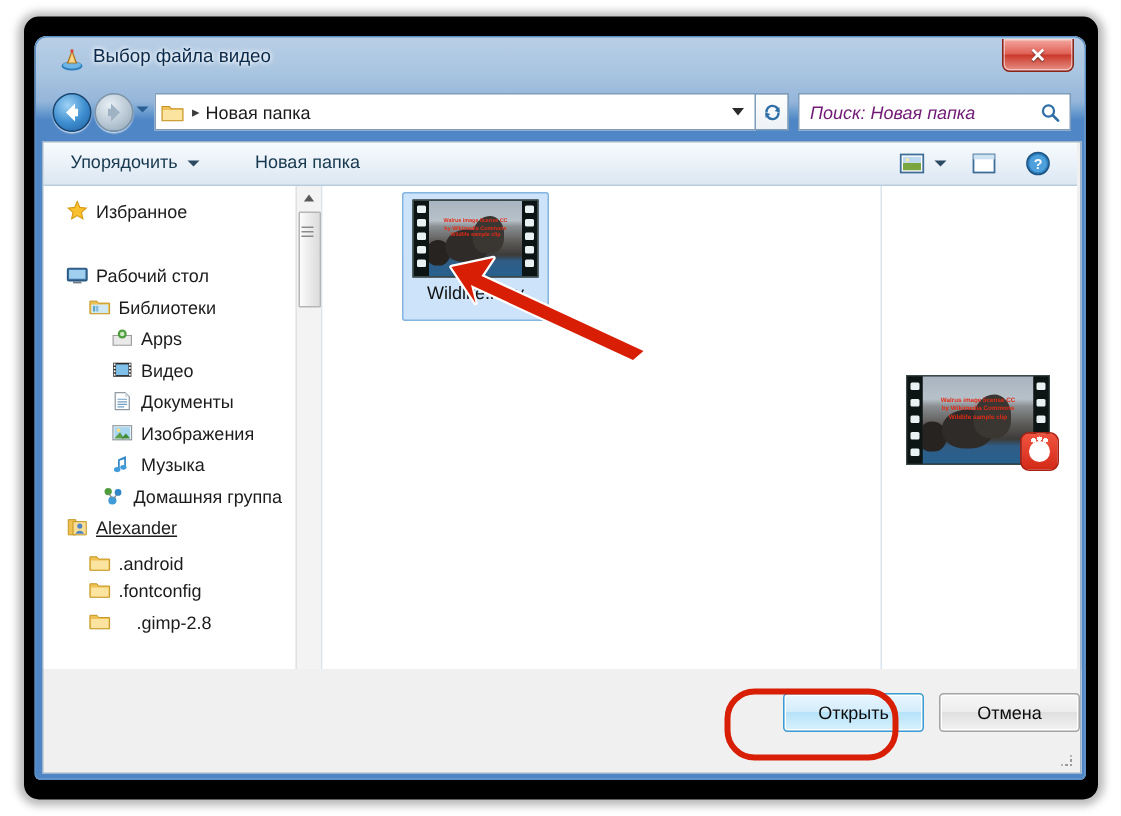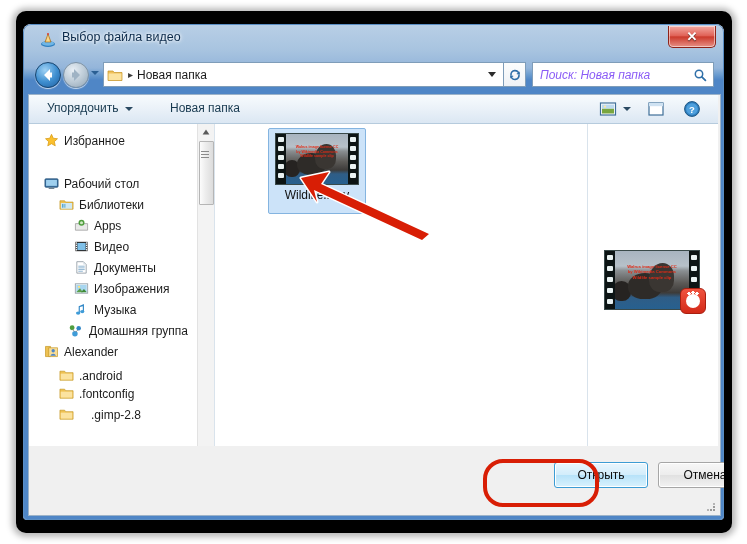--- a/index.html
+++ b/index.html
@@ -131,21 +131,21 @@
     display: flex; align-items: center; justify-content: center;
   }
   .searchbox {
     position: absolute; left: 509px; top: 8px;
     width: 180px; height: 23px;
     background: #ffffff;
     border: 1px solid #7f9db9;
     display: flex; align-items: center;
   }
   .search-ph {
-    margin-left: 7px; font-size: 12px; color: #8b5cf6;
+    margin-left: 7px; font-size: 12px; color: #701a75;
     font-style: italic; white-space: nowrap;
   }
   .search-ico { margin-left: auto; margin-right: 6px; }
 
   
   .client {
     position: absolute; left: 5px; top: 70px;
     width: 691px; height: 421px;
     background: #f0f0f0;
     border: 1px solid #9cb3c9;
@@ -367,21 +367,20 @@
     background: #f0f0f0;
     border: 1px solid #9cb3c9;
     border-top: none;
   }
   .btn {
     position: absolute; top: 16px;
     height: 24px;
     font-size: 12px; color: #0d0d0d;
     display: flex; align-items: center; justify-content: center;
     border-radius: 3px;
-    margin-left: 32px;
   }
   .btn-open {
     left: 493px; width: 92px;
     background: linear-gradient(to bottom, #eaf6fd 0%, #d3edfb 48%, #b6e2f9 50%, #d9f2fd 100%);
     border: 1px solid #3c9cd4;
     box-shadow: 0 0 0 1px #ffffff inset;
   }
   .btn-cancel {
     left: 597px; width: 92px;
     background: linear-gradient(to bottom, #f7f7f7 0%, #ededed 48%, #e0e0e0 50%, #f2f2f2 100%);
@@ -618,21 +617,21 @@
               <circle cx="4.4" cy="5" r="2.6" fill="#4f9e3e"></circle>
               <circle cx="11.4" cy="5.6" r="2.4" fill="#2f86c6"></circle>
               <circle cx="7.4" cy="11.4" r="2.9" fill="#3f9cd8"></circle>
               <line x1="5" y1="6.6" x2="7" y2="9.4" stroke="#8a8a8a" stroke-width="0.9"></line>
               <line x1="10.4" y1="7.4" x2="8.6" y2="9.6" stroke="#8a8a8a" stroke-width="0.9"></line>
             </svg>
           </span>
           <span>Домашняя группа</span>
         </div>
 
-        <div class="tree-item" style="top:217px;padding-left:14px;">
+        <div class="tree-item" style="top:217px;padding-left:14px;text-decoration:underline;">
           <span class="ti-ico">
             <svg width="15" height="15" viewBox="0 0 16 16">
               <path d="M1.6 2.6 L7 2.6 L7 13.4 L1.6 13.4 Z" fill="#eec152" stroke="#c2941f" stroke-width="0.7"></path>
               <path d="M5 4 L14.4 4 L14.4 13.4 L5 13.4 Z" fill="#f8dd97" stroke="#c2941f" stroke-width="0.7"></path>
               <circle cx="9.8" cy="7.2" r="1.8" fill="#4f86c6"></circle>
               <path d="M6.8 12.6 A3.2 3.2 0 0 1 12.8 12.6 Z" fill="#4f86c6"></path>
             </svg>
           </span>
           <span>Alexander</span>
         </div>

